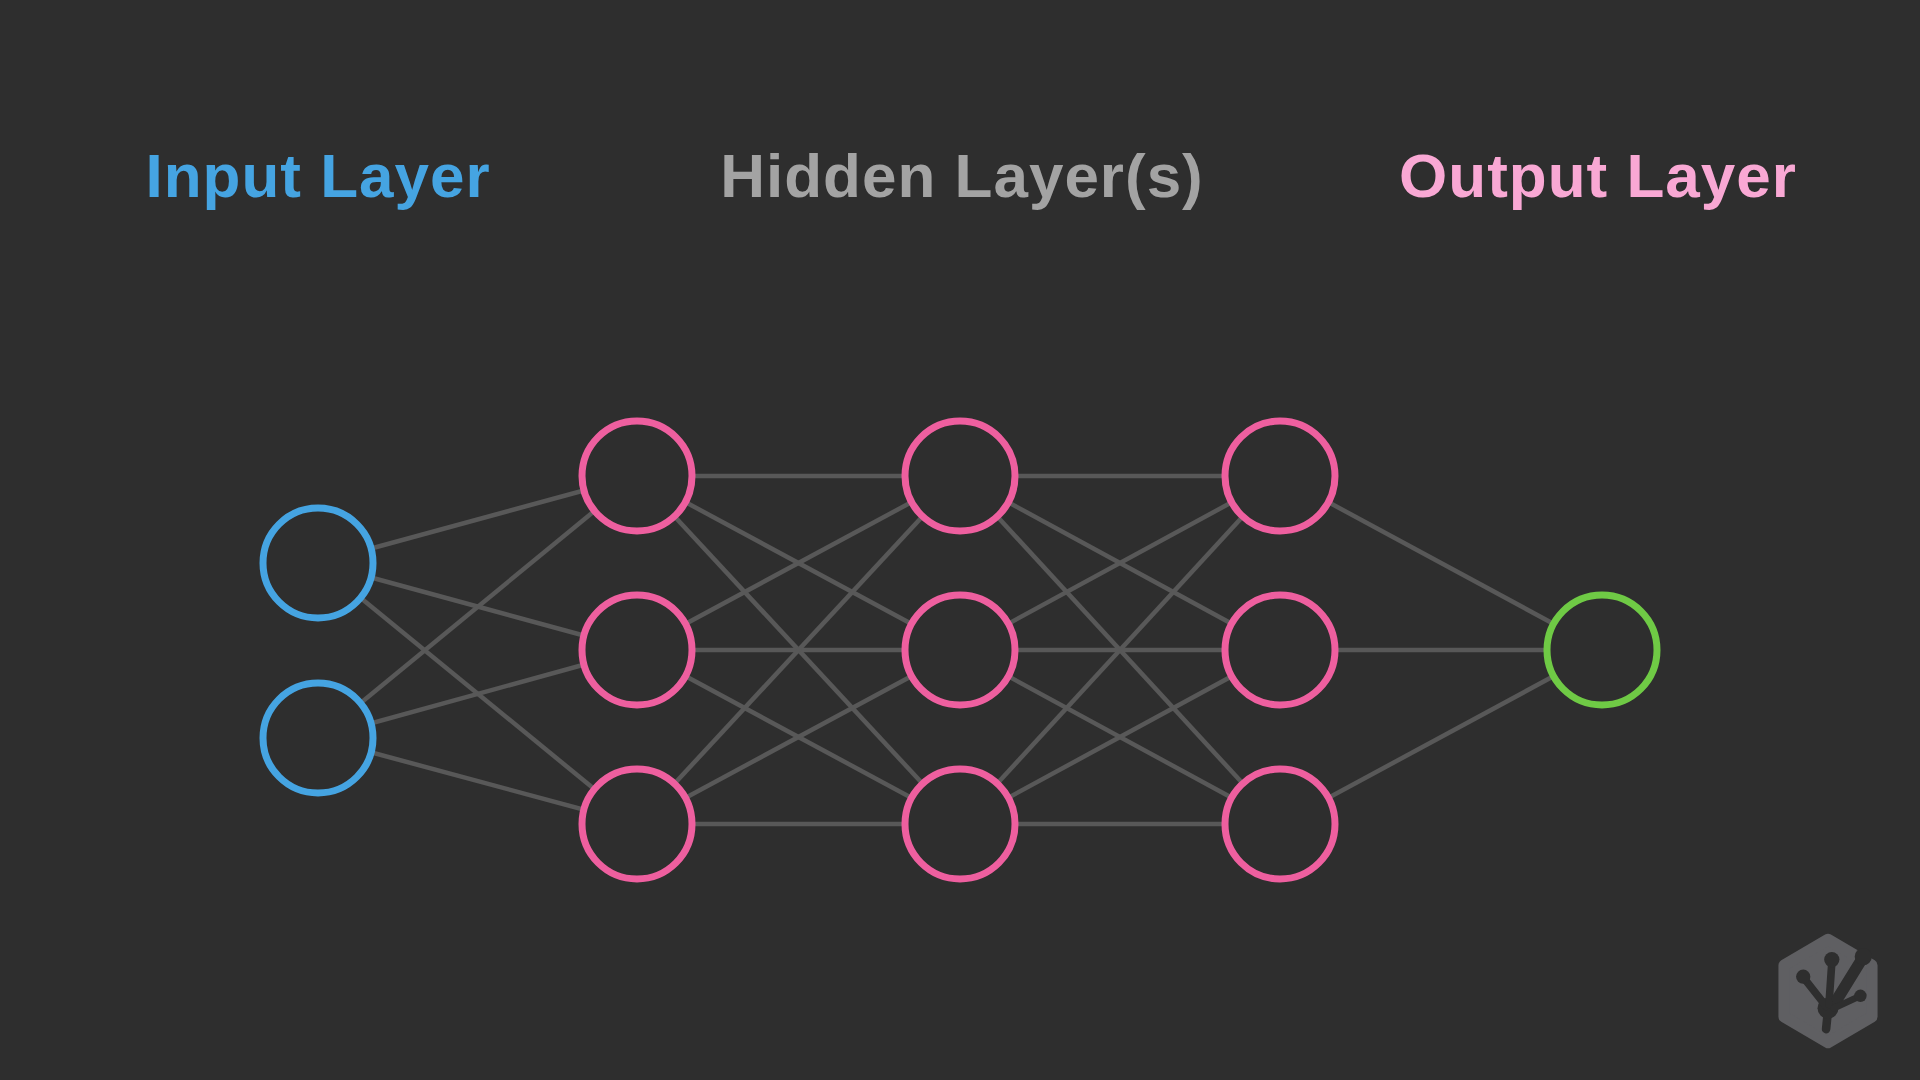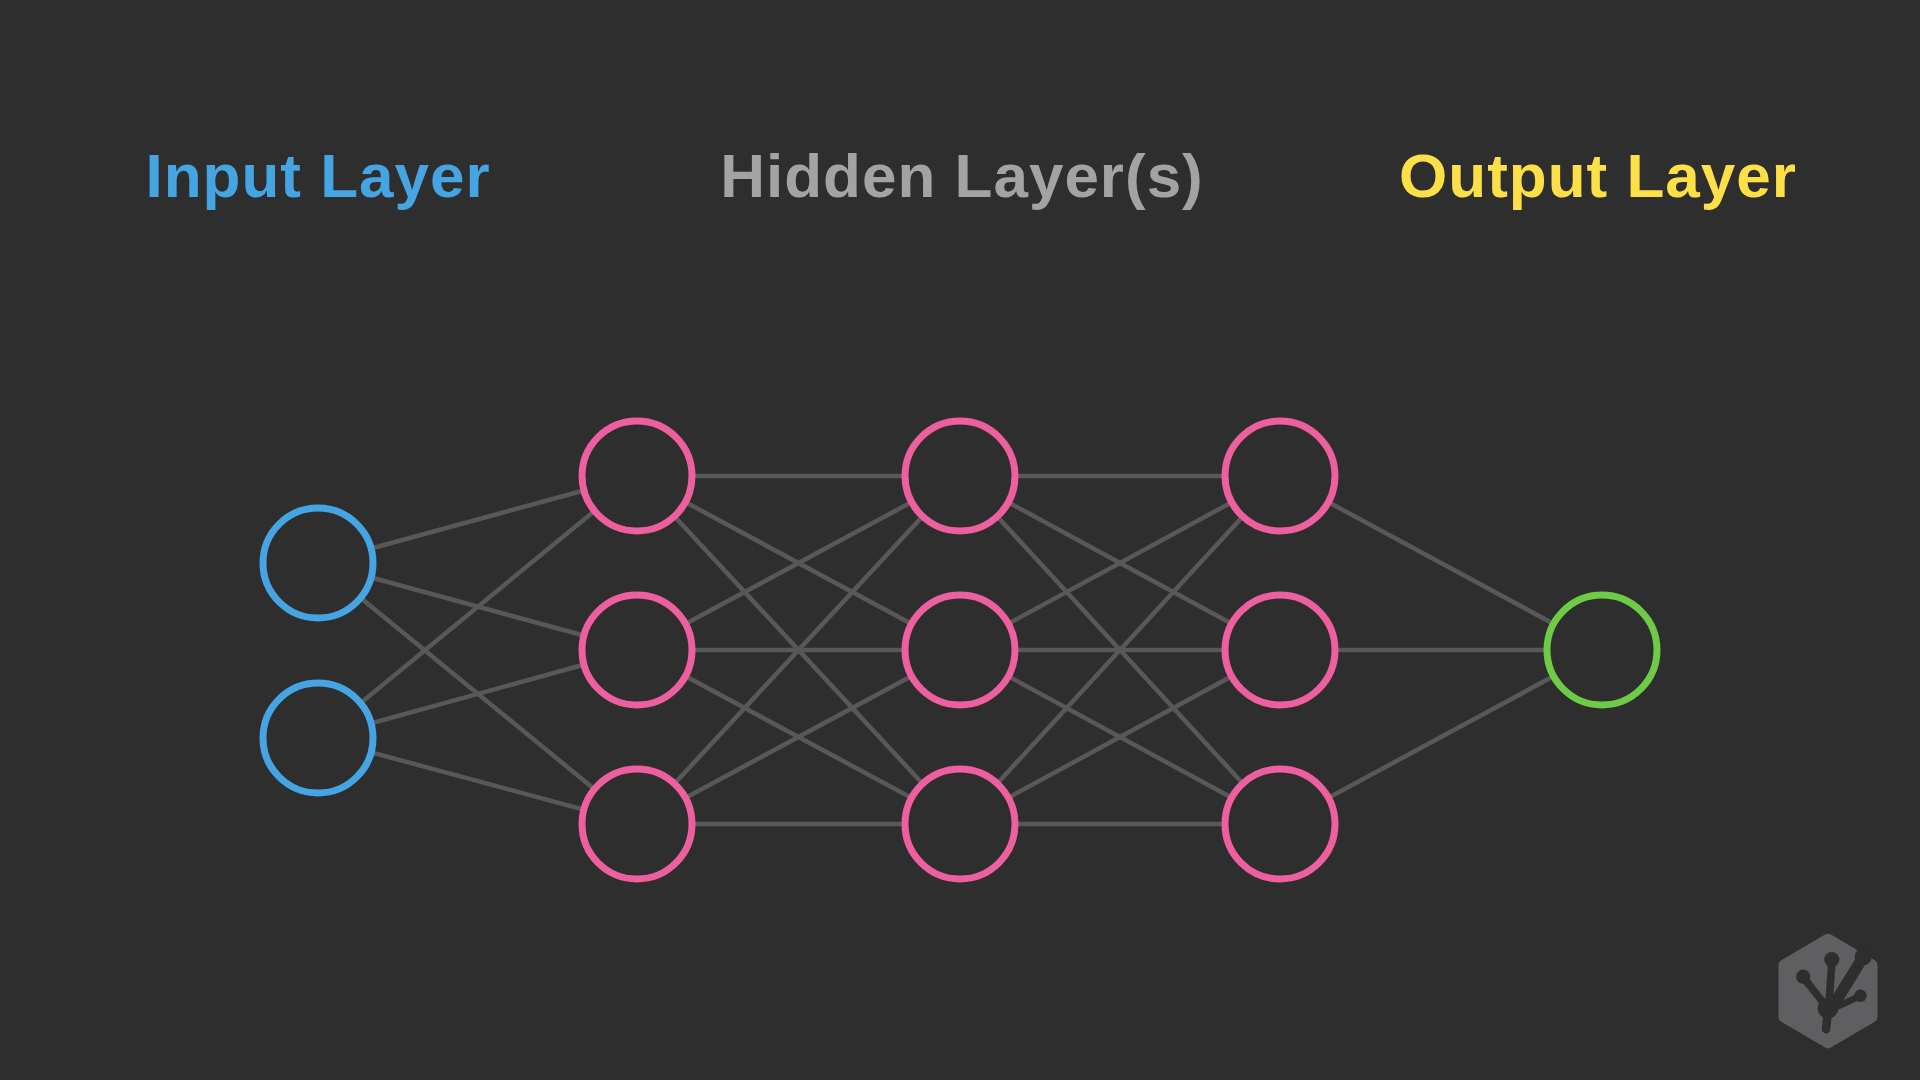--- a/index.html
+++ b/index.html
@@ -79,21 +79,21 @@
       <circle cx="960" cy="650" r="55" fill="#2e2e2e" stroke="#ee5f9f" stroke-width="7"></circle>
       <circle cx="960" cy="824" r="55" fill="#2e2e2e" stroke="#ee5f9f" stroke-width="7"></circle>
       <circle cx="1280" cy="476" r="55" fill="#2e2e2e" stroke="#ee5f9f" stroke-width="7"></circle>
       <circle cx="1280" cy="650" r="55" fill="#2e2e2e" stroke="#ee5f9f" stroke-width="7"></circle>
       <circle cx="1280" cy="824" r="55" fill="#2e2e2e" stroke="#ee5f9f" stroke-width="7"></circle>
       <circle cx="1602" cy="650" r="55" fill="#2e2e2e" stroke="#6fca45" stroke-width="7"></circle>
     </svg>
 
   <div class="layer-label" style="left: 318px; top: 175px; color: rgb(69, 164, 226);">Input Layer</div>
   <div class="layer-label" style="left: 962px; top: 175px; color: #a3a3a3;">Hidden Layer(s)</div>
-  <div class="layer-label" style="left: 1598px; top: 175px; color: #fde047;">Output Layer</div>
+  <div class="layer-label" style="left: 1598px; top: 175px; color: #f9a8d4;">Output Layer</div>
 
   <svg id="logo" viewBox="-64 -64 128 128" style="left: 1767px; top: 930px; width: 122px; height: 122px;">
     <polygon class="logo-body" points="0,-54 46,-27 46,27 0,54 -46,27 -46,-27" stroke-width="12" stroke-linejoin="round" fill="#5f5f62" stroke="#5f5f62"></polygon>
     <g stroke-linecap="round" fill="none">
       <path class="logo-cut logo-cut-stroke" d="M -2 40 L 0 20" stroke-width="9" stroke="#2e2e2e"></path>
       <circle class="logo-cut logo-cut-fill" cx="0" cy="18" r="11" fill="#2e2e2e"></circle>
       <path class="logo-cut logo-cut-stroke" d="M -2 16 L -24 -12" stroke-width="8" stroke="#2e2e2e"></path>
       <circle class="logo-cut logo-cut-fill" cx="-26" cy="-15" r="7.5" fill="#2e2e2e"></circle>
       <path class="logo-cut logo-cut-stroke" d="M 1 14 L 4 -30" stroke-width="8" stroke="#2e2e2e"></path>
       <circle class="logo-cut logo-cut-fill" cx="4" cy="-33" r="8" fill="#2e2e2e"></circle>

